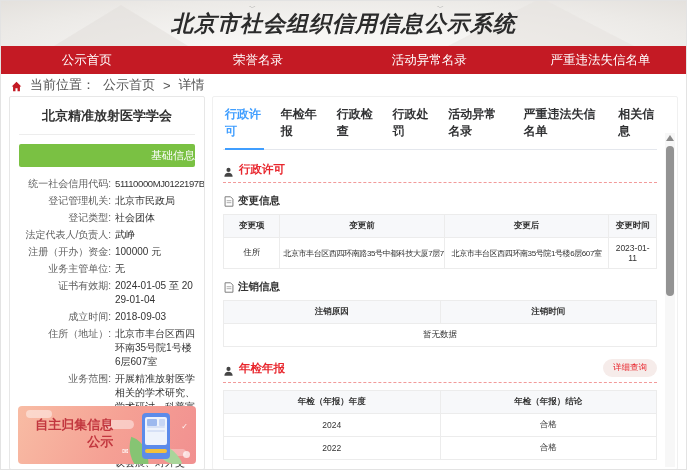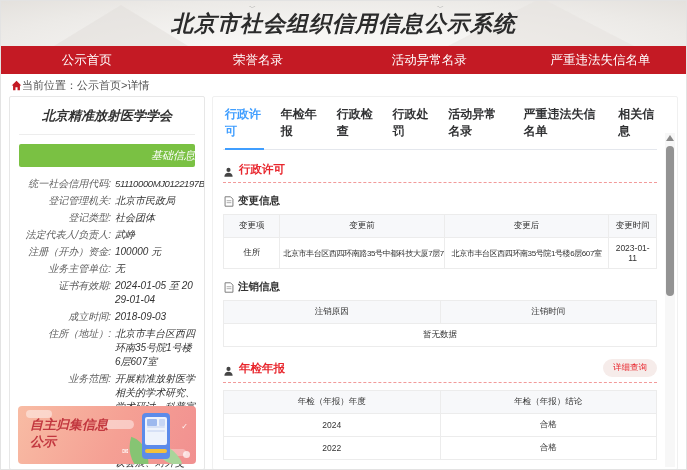--- a/index.html
+++ b/index.html
@@ -14,38 +14,38 @@
   .mtn1 { left:30px; border-width:0 90px 55px 90px; border-color:transparent transparent #e2dfdb transparent; }
   .mtn2 { left:420px; border-width:0 120px 62px 120px; border-color:transparent transparent #e5e2de transparent; }
   .peak { position:absolute; top:2px; font-size:7px; color:#8d8d8d; z-index:3; }
   .peak1 { left:248px; } .peak2 { left:436px; }
 
   
   .nav { display:flex; height:28px; background:#c41a24; }
   .nav-item { flex:1; text-align:center; line-height:28px; color:#fff; font-size:12.5px; cursor:pointer; }
 
   
-  .crumb { display:flex; align-items:center; gap:0; height:22px; padding:0 10px; font-size:11px; color:#555; }
+  .crumb { display:flex; align-items:center; gap:8px; height:22px; padding:0 10px; font-size:13px; color:#555; }
   .crumb .home-ic { width:11px; height:11px; display:inline-block; }
   .crumb a { color:#555; text-decoration:none; cursor:pointer; }
 
   
   .main { display:flex; gap:7px; padding:0 8px; height:374px; align-items:stretch; }
 
   
-  .side { position:relative; width:196px; background:#fff; border:1px solid #e7e7e7; border-radius:2px; padding:10px 9px 0 9px; overflow:hidden;font-style:italic; }
+  .side { position:relative; width:196px; background:#fff; border:1px solid #e7e7e7; border-radius:2px; padding:10px 9px 0 9px; overflow:hidden; }
   .org-name { text-align:center; font-size:13px; font-weight:bold; color:#333; padding-bottom:9px; border-bottom:1px solid #ededed; }
   .basic-btn { margin:9px 0 10px 0; height:23px; line-height:23px; text-align:right; background:#7ac143; color:#fff; font-size:11px; border-radius:2px; cursor:pointer; }
   .kv { display:flex; margin-bottom:3px; font-size:10px; line-height:14px; }
   .kv-label { width:92px; text-align:right; color:#606060; flex:none; }
   .kv-value { flex:1; padding-left:4px; color:#333; word-break:break-all; }
   .kv-value.fit { font-size:9.5px; letter-spacing:-0.4px; white-space:nowrap; }
   .banner { position:absolute; left:8px; right:8px; bottom:5px; height:58px; border-radius:4px; overflow:hidden;
             background:linear-gradient(115deg,#f8bca4 0%,#f5a094 55%,#f19090 100%); }
-  .banner-text { position:absolute; left:12px; top:10px; width:6.4em; font-size:13px; font-weight:bold; color:#c2373f; text-align:left; line-height:17px; z-index:4; }
+  .banner-text { position:absolute; left:12px; top:10px; width:6.4em; font-size:13px; font-weight:bold; color:#c2373f; text-align:right; line-height:17px; z-index:4; }
   .cloud { position:absolute; background:rgba(255,255,255,.45); border-radius:10px; }
   .cl1 { width:26px; height:8px; left:8px; top:4px; }
   .cl2 { width:30px; height:9px; left:86px; top:14px; }
   .cl3 { width:22px; height:7px; right:10px; bottom:8px; background:rgba(255,255,255,.3); }
   .leaf { position:absolute; background:#7bbb6a; border-radius:0 100% 0 100%; z-index:2; }
   .lf1 { width:26px; height:30px; right:44px; bottom:-6px; transform:rotate(18deg); background:#86c473; }
   .lf2 { width:20px; height:26px; right:18px; bottom:-4px; transform:rotate(-22deg); background:#a9d59a; }
   .phone { position:absolute; right:26px; top:7px; width:28px; height:46px; background:#5c8bea; border-radius:4px; z-index:3; padding:4px 3px 3px 3px; }
   .phone .scr { background:#eef3fc; height:28px; border-radius:2px; padding:2px; }
   .phone .blk1 { width:10px; height:7px; background:#9db9ee; border-radius:1px; float:left; }
@@ -68,21 +68,21 @@
   .sec-title { font-size:11.5px; font-weight:bold; color:#e8262d; }
   .person-ic { width:11px; height:11px; flex:none; }
   .sec .spacer { flex:1; }
   .detail-btn { background:#f6ecea; color:#e8262d; font-size:8.5px; padding:3px 10px; border-radius:10px; cursor:pointer;text-align:center; }
 
   .sub { display:flex; align-items:center; gap:4px; margin:11px 0 6px 1px; font-size:10.5px; color:#333;font-weight:bold; }
   .doc-ic { width:10px; height:11px; flex:none; }
 
   table.tbl { width:100%; border-collapse:collapse; table-layout:fixed; }
   .tbl th, .tbl td { border:1px solid #ececec; text-align:center; font-size:8.5px; color:#333; padding:5px 3px; overflow:hidden; }
-  .tbl th { background:#f7f8fa; font-weight:normal; }
+  .tbl th { background:#f7f8fa; font-weight:bold; }
   .tbl td.addr { font-size:8px; letter-spacing:-0.4px; white-space:nowrap; }
   .tbl .c-item { width:13%; } .tbl .c-before { width:38%; } .tbl .c-after { width:38%; } .tbl .c-time { width:11%; }
   .empty-cell { color:#8a8a8a; }
 
   
   .sb-track { position:absolute; top:36px; right:2px; bottom:2px; width:10px; background:#f7f7f7; }
   .sb-up { position:absolute; top:2px; left:1px; width:0; height:0; border-left:4px solid transparent; border-right:4px solid transparent; border-bottom:6px solid #8a8a8a; cursor:pointer; }
   .sb-thumb { position:absolute; top:13px; left:1px; width:8px; height:150px; background:#939393; border-radius:4px; cursor:pointer; }
 </style>
 </head>

